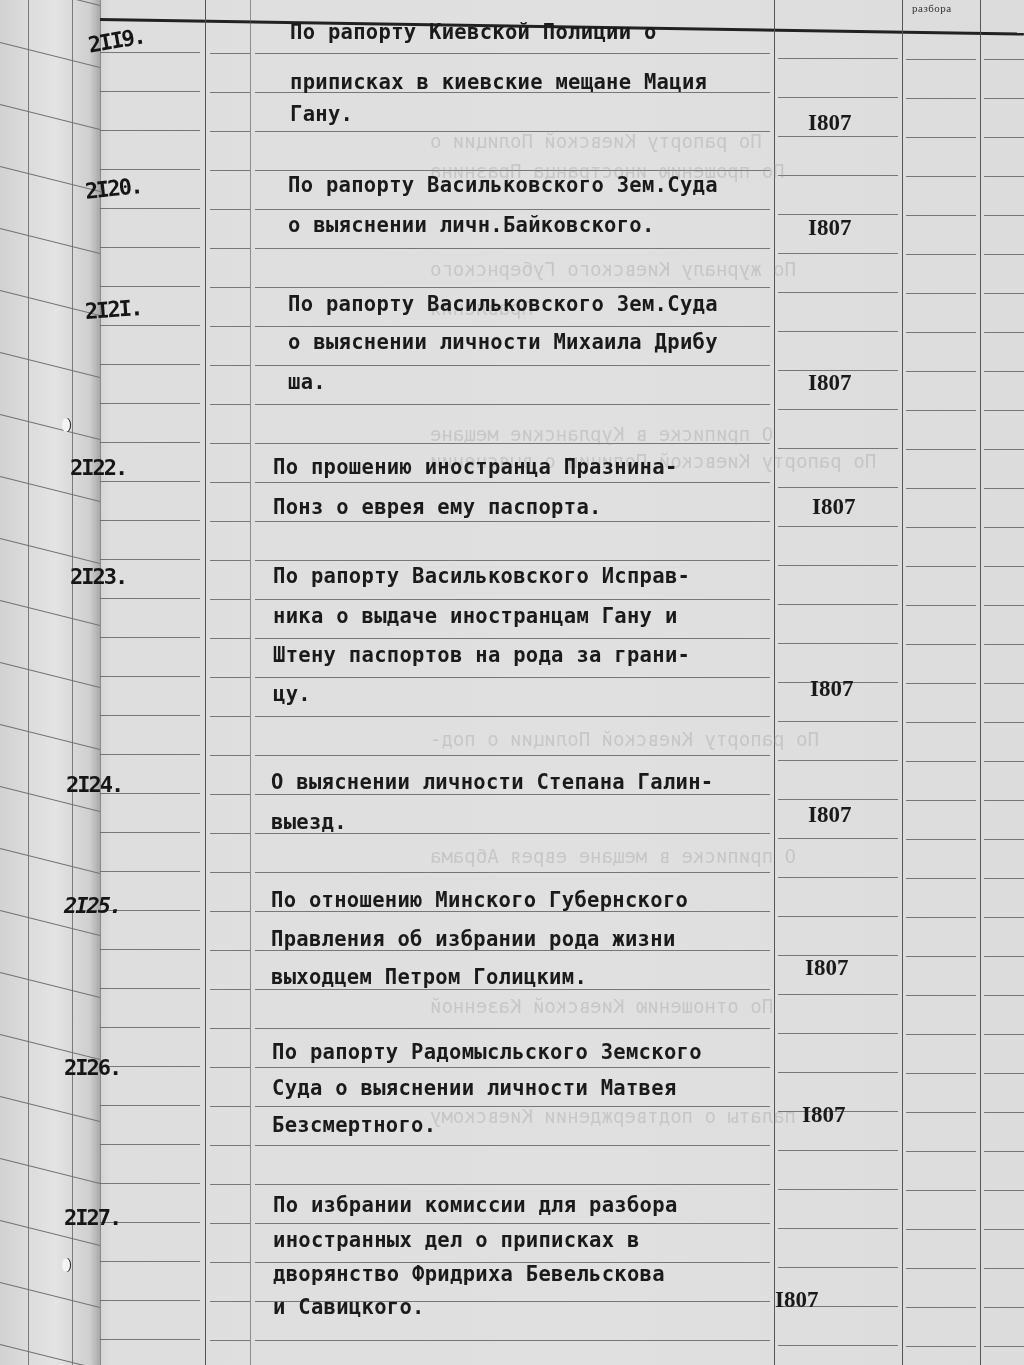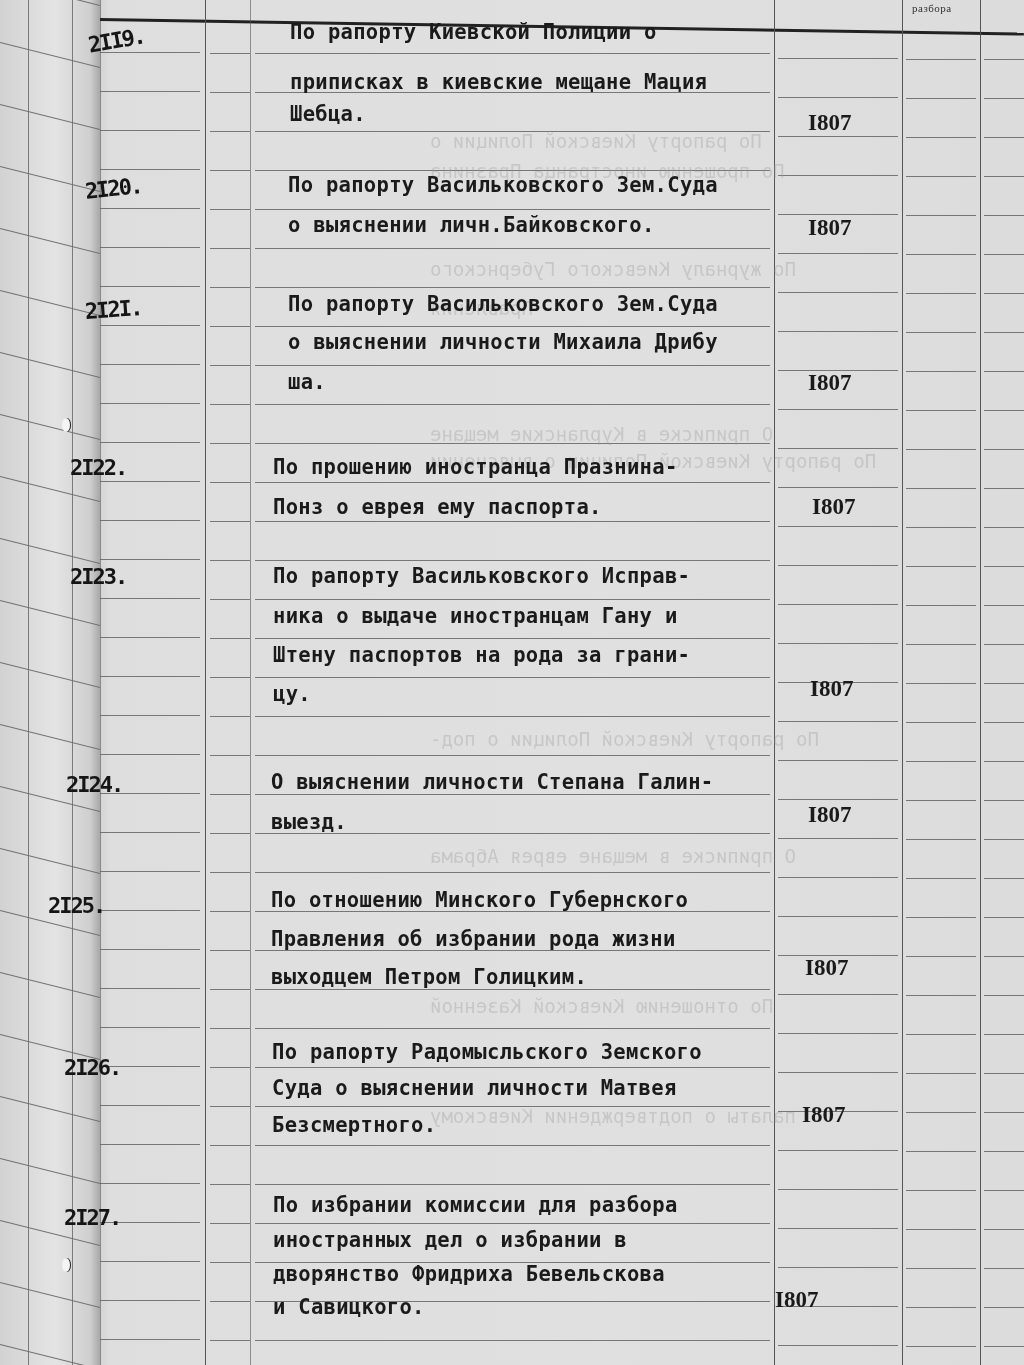--- a/index.html
+++ b/index.html
@@ -377,21 +377,21 @@
       <div class="ghost" style="left: 430px; top: 1105px;">палаты о подтверждении Киевскому</div>
     </div>
 
   <div class="punch" style="left:62px;top:418px;"></div>
   <div class="punch" style="left:62px;top:1258px;"></div>
 
   <div>
     <div class="entry-num" style="left:88px;top:28px;transform:rotate(-10deg);">2II9.</div>
     <div class="entry-line" style="left:290px;top:20px;">По рапорту Киевской Полиции о</div>
     <div class="entry-line" style="left:290px;top:70px;">приписках в киевские мещане Мация</div>
-    <div class="entry-line" style="left:290px;top:102px;">Шебца.</div>
+    <div class="entry-line" style="left:290px;top:102px;">Гану.</div>
     <div class="entry-year" style="left:808px;top:110px;">I807</div>
   </div>
 
   <div>
     <div class="entry-num" style="left:85px;top:176px;transform:rotate(-6deg);">2I20.</div>
     <div class="entry-line" style="left:288px;top:173px;">По рапорту Васильковского Зем.Суда</div>
     <div class="entry-line" style="left:288px;top:213px;">о выяснении личн.Байковского.</div>
     <div class="entry-year" style="left:808px;top:215px;">I807</div>
   </div>
 
@@ -420,37 +420,37 @@
   </div>
 
   <div>
     <div class="entry-num" style="left:66px;top:772px;">2I24.</div>
     <div class="entry-line" style="left:271px;top:770px;">О выяснении личности Степана Галин-</div>
     <div class="entry-line" style="left:271px;top:810px;">выезд.</div>
     <div class="entry-year" style="left:808px;top:802px;">I807</div>
   </div>
 
   <div>
-    <div class="entry-num" style="left:48px;top:893px;">2I25.</div>
+    <div class="entry-num" style="left:64px;top:893px;font-style:italic;">2I25.</div>
     <div class="entry-line" style="left:271px;top:888px;">По отношению Минского Губернского</div>
     <div class="entry-line" style="left:271px;top:927px;">Правления об избрании рода жизни</div>
     <div class="entry-line" style="left:271px;top:965px;">выходцем Петром Голицким.</div>
     <div class="entry-year" style="left:805px;top:955px;">I807</div>
   </div>
 
   <div>
     <div class="entry-num" style="left:64px;top:1055px;">2I26.</div>
     <div class="entry-line" style="left:272px;top:1040px;">По рапорту Радомысльского Земского</div>
     <div class="entry-line" style="left:272px;top:1076px;">Суда о выяснении личности Матвея</div>
     <div class="entry-line" style="left:272px;top:1113px;">Безсмертного.</div>
     <div class="entry-year" style="left:802px;top:1102px;">I807</div>
   </div>
 
   <div>
     <div class="entry-num" style="left:64px;top:1205px;">2I27.</div>
     <div class="entry-line" style="left:273px;top:1193px;">По избрании комиссии для разбора</div>
-    <div class="entry-line" style="left:273px;top:1228px;">иностранных дел о избрании в</div>
+    <div class="entry-line" style="left:273px;top:1228px;">иностранных дел о приписках в</div>
     <div class="entry-line" style="left:273px;top:1262px;">дворянство Фридриха Бевельскова</div>
     <div class="entry-line" style="left:273px;top:1295px;">и Савицкого.</div>
     <div class="entry-year" style="left:775px;top:1287px;">I807</div>
   </div>
 
 </div>
 
 </body></html>

